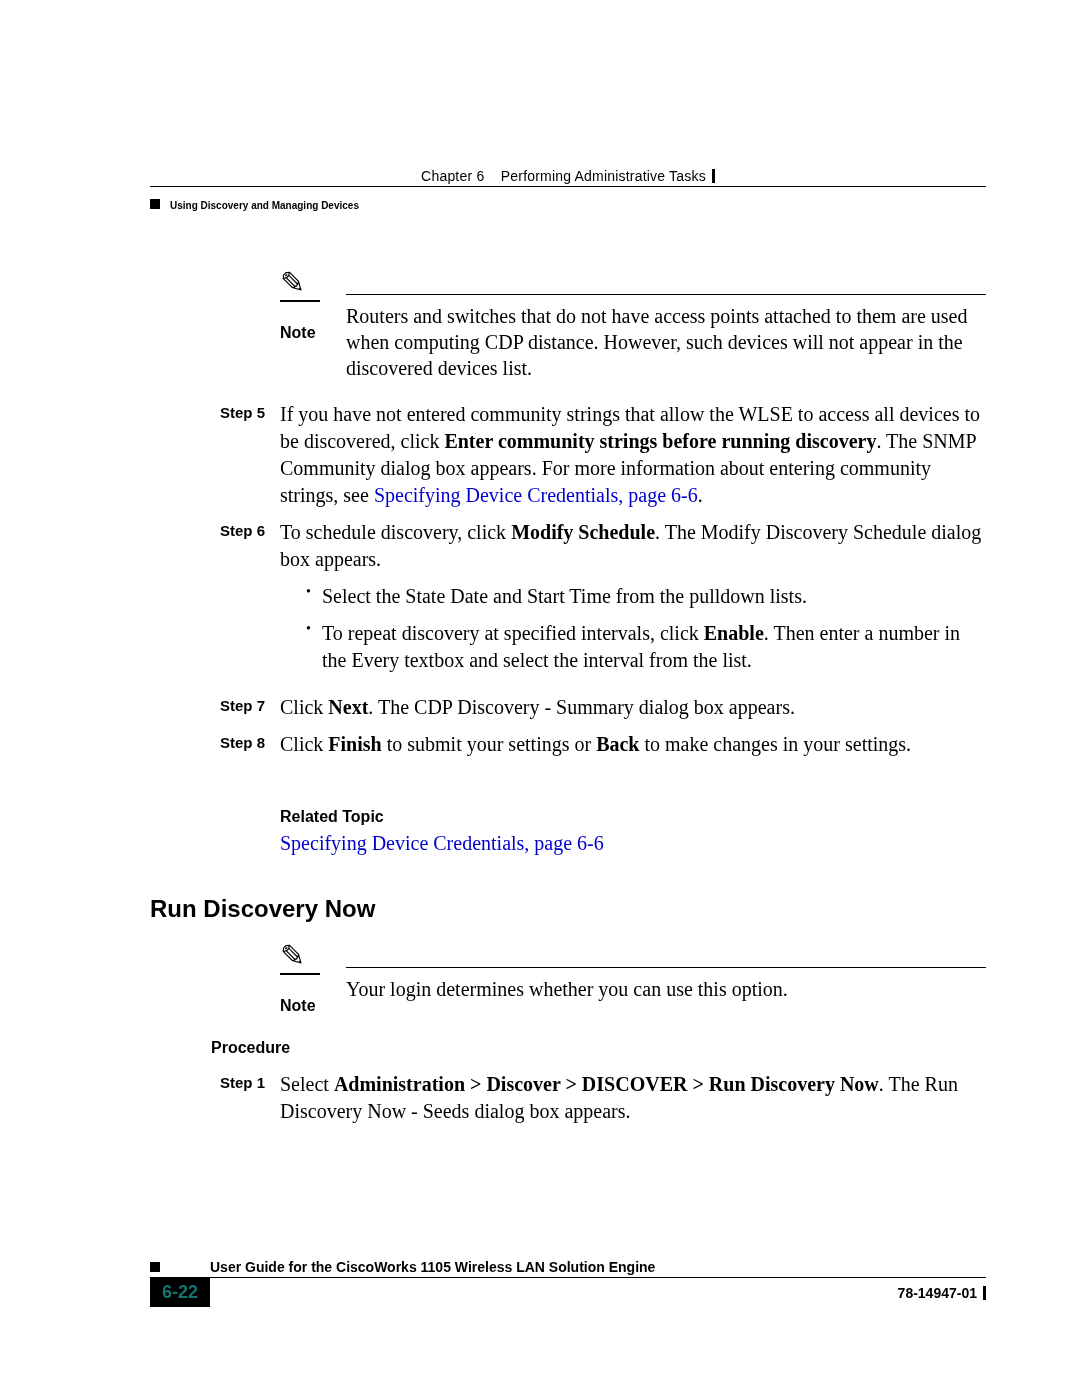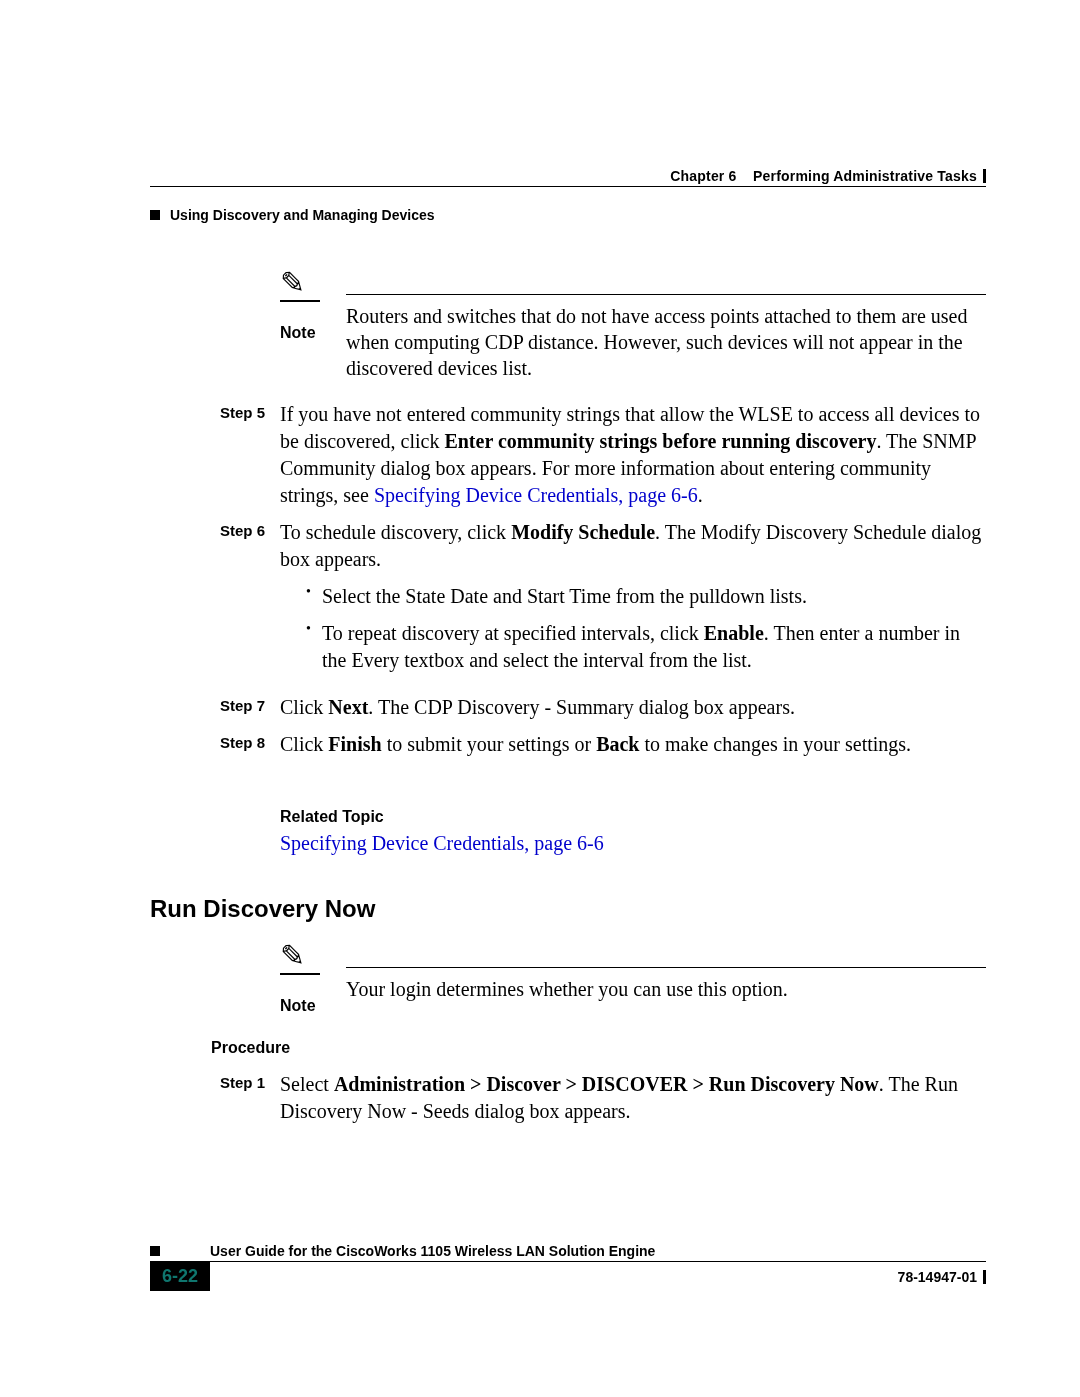--- a/index.html
+++ b/index.html
@@ -13,39 +13,39 @@
     height: 1397px;
     position: relative;
     box-sizing: border-box;
     padding: 168px 94px 0 150px;
   }
   .top-header {
     position: relative;
     height: 40px;
   }
   .chapter-line {
-    text-align: right;
-    font-family: Arial, Helvetica, sans-serif;
-    font-weight: bold;
+    text-align: center;
+    font-family: Arial, Helvetica, sans-serif;
+    font-weight: normal;
     font-size: 14px;
     letter-spacing: 0.2px;
   }
   .chapter-line .sep {
     display: inline-block;
     width: 3px;
     height: 14px;
     background: #000;
     vertical-align: -2px;
     margin-left: 6px;
   }
   .section-line {
     font-family: Arial, Helvetica, sans-serif;
     font-weight: bold;
-    font-size: 14px;
-    margin-top: 20px;
+    font-size: 10px;
+    margin-top: 12px;
   }
   .section-line .blk {
     display: inline-block;
     width: 10px;
     height: 10px;
     background: #000;
     margin-right: 10px;
     vertical-align: 0px;
   }
   .hr-top {
@@ -169,21 +169,21 @@
     font-family: Liberation Sans, sans-serif;
     font-weight: bold;
     font-size: 16px;
     margin: 24px 0 14px 61px;
   }
 
   .footer {
     position: absolute;
     left: 150px;
     right: 94px;
-    bottom: 106px;
+    bottom: 90px;
   }
   .footer .guide-row {
     display: flex;
     align-items: center;
     border-bottom: 1.5px solid #000;
     padding-bottom: 2px;
   }
   .footer .blk-footer {
     width: 10px;
     height: 10px;

